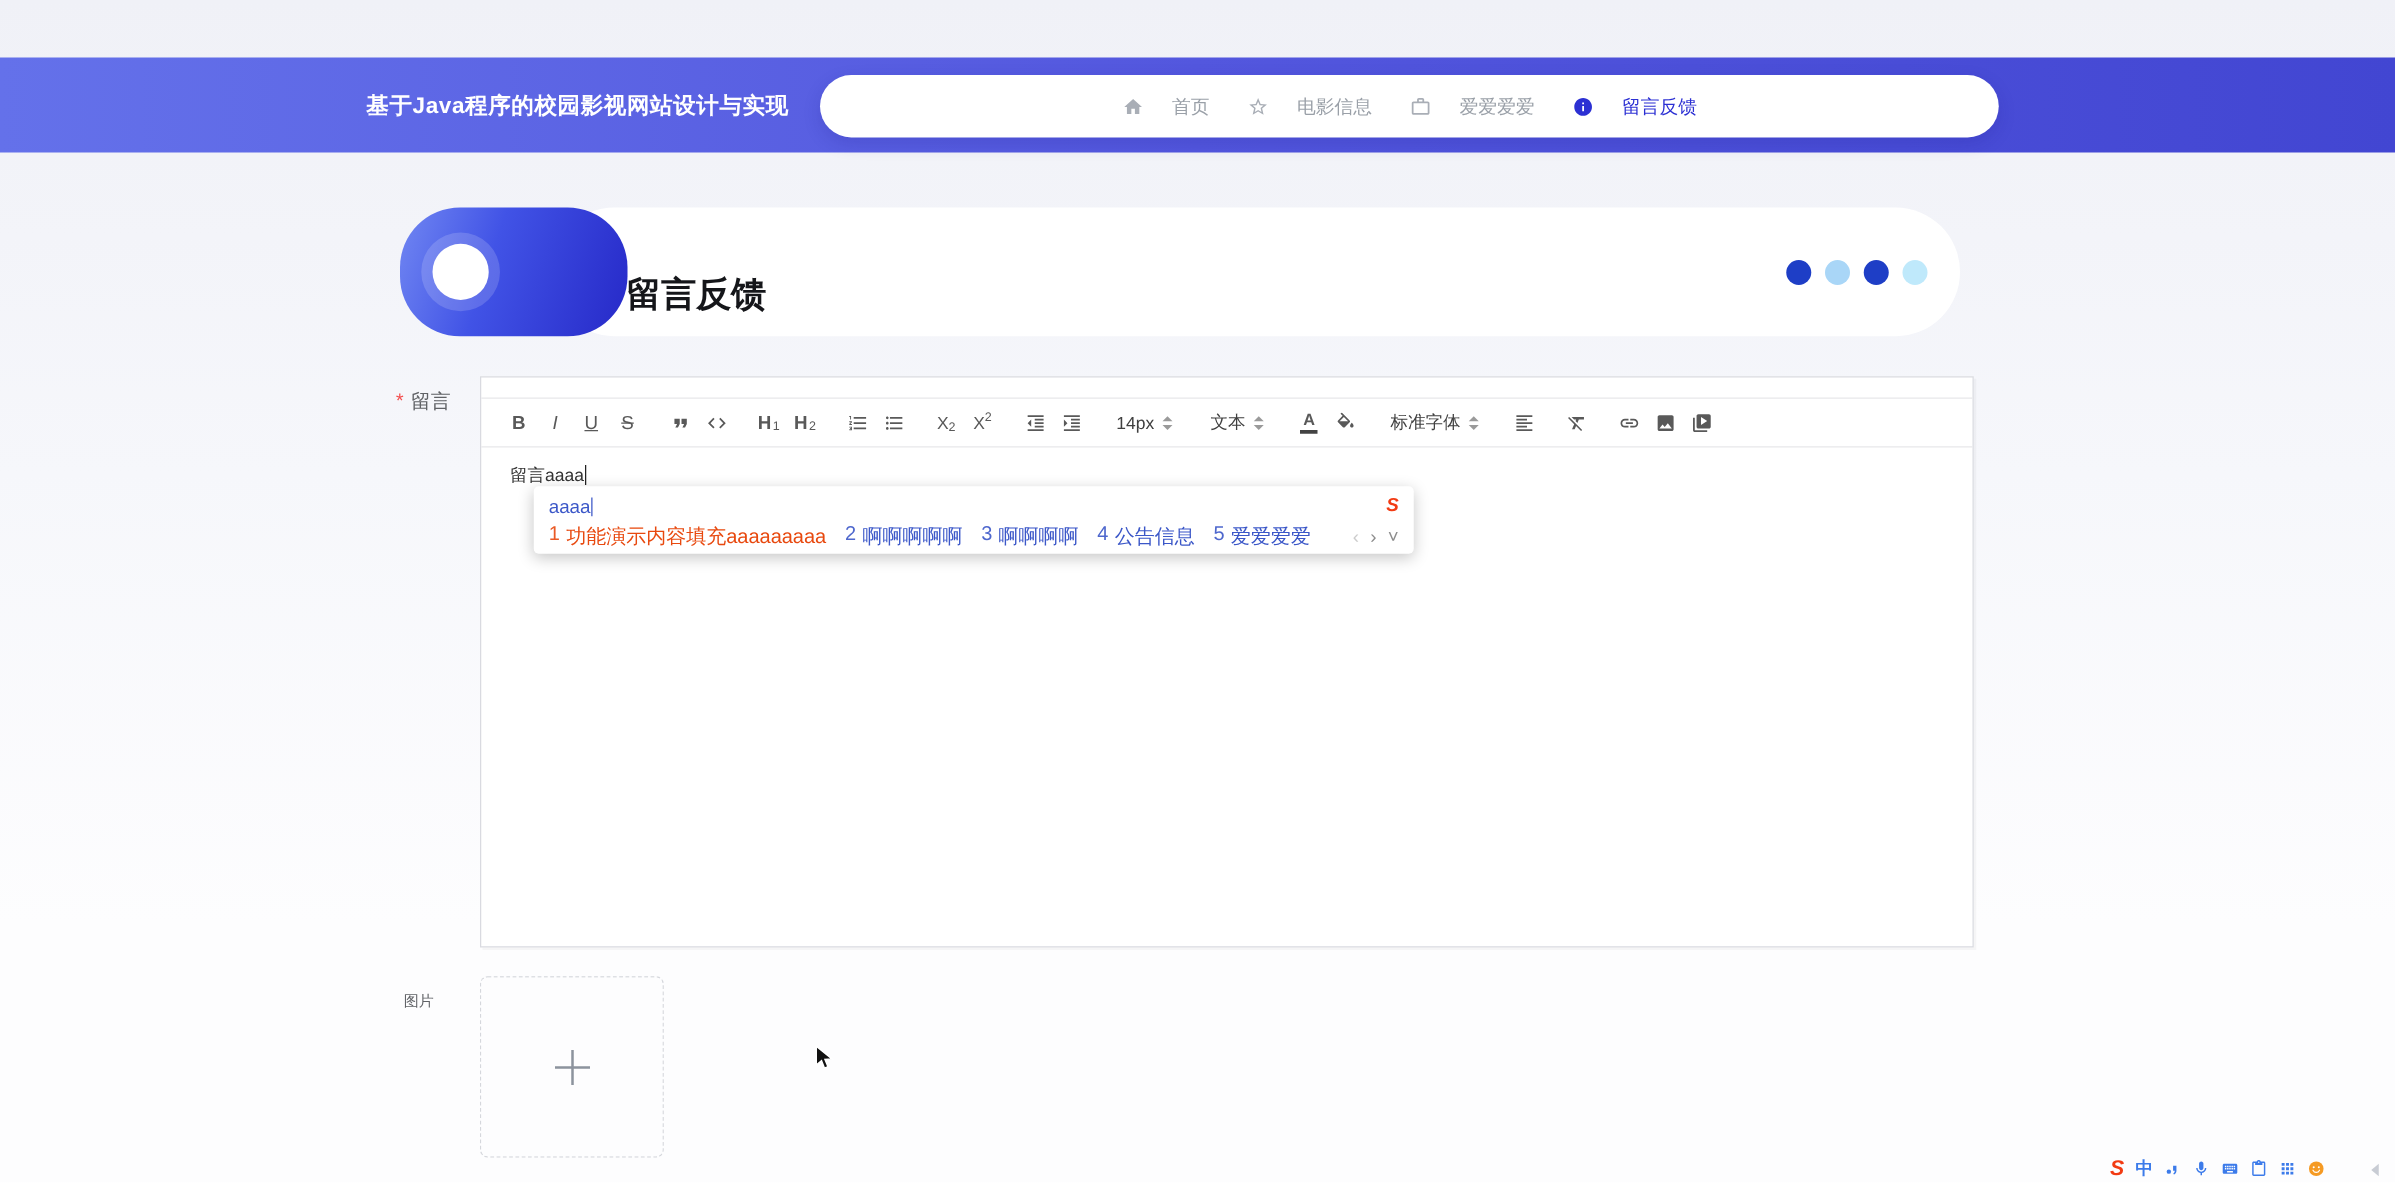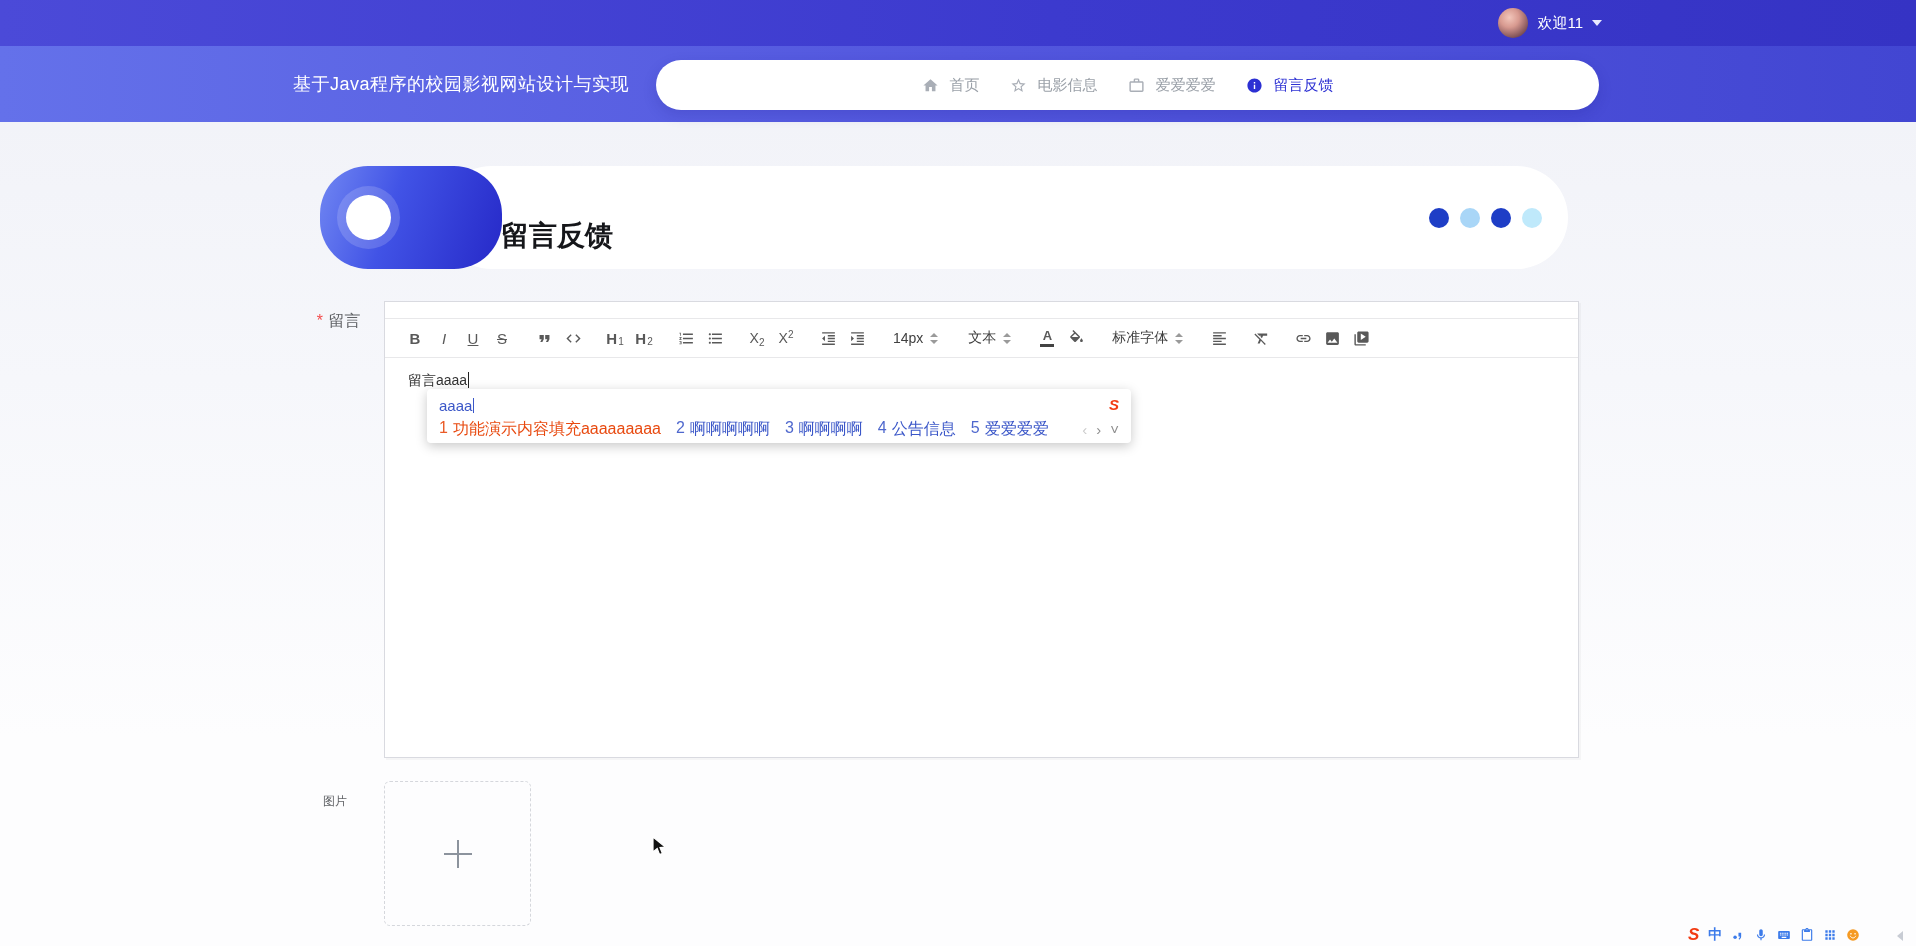--- a/index.html
+++ b/index.html
@@ -14,25 +14,25 @@
   .user-area{position:absolute;right:314px;top:0;height:46px;display:flex;align-items:center;gap:9px;cursor:pointer;}
   .avatar{width:30px;height:30px;border-radius:50%;flex:none;
           background:radial-gradient(circle at 38% 32%,#f2c6bb 0%,#d89a90 35%,#7c4f55 75%,#53343c 100%);}
   .welcome{color:#ffffff;font-size:15px;}
   .caret{width:0;height:0;border-left:5px solid transparent;border-right:5px solid transparent;border-top:6px solid #e9e9ff;}
 
   
   .navbar{position:absolute;left:0;top:46px;width:100%;height:76px;
           background:linear-gradient(90deg,#6471ea 0%,#5357de 50%,#4246d2 100%);}
   .site-title{position:absolute;left:293px;top:0;height:76px;display:flex;align-items:center;
-              color:#ffffff;font-size:18px;font-weight:normal;letter-spacing:.5px;}
+              color:#ffffff;font-size:18px;font-weight:bold;letter-spacing:.5px;}
   .nav-pill{position:absolute;left:656px;top:14px;width:943px;height:50px;background:#fff;border-radius:25px;
             display:flex;align-items:center;justify-content:center;gap:30px;
             box-shadow:0 5px 14px rgba(30,30,140,.18);}
-  .nav-item{display:flex;align-items:center;gap:11px;font-size:15px;color:#9aa0a8;cursor:pointer;text-align:right;}
+  .nav-item{display:flex;align-items:center;gap:23px;font-size:15px;color:#9aa0a8;cursor:pointer;text-align:right;}
   .nav-item svg{width:17px;height:17px;fill:#a9aeb6;display:block;}
   .nav-item.active{color:#2c30d3;font-weight:500;}
   .nav-item.active svg{fill:#2c30d3;}
 
   
   .banner{position:absolute;left:320px;top:166px;width:1248px;height:103px;}
   .banner-card{position:absolute;left:120px;top:0;width:1128px;height:103px;background:#fff;border-radius:52px;}
   .banner-blue{position:absolute;left:0;top:0;width:182px;height:103px;border-radius:48px;
                background:linear-gradient(108deg,#7187f2 0%,#4153e6 40%,#2629c8 100%);}
   .banner-circle{position:absolute;left:26px;top:29px;width:45px;height:45px;border-radius:50%;background:#fff;
@@ -111,27 +111,20 @@
   .sg-icon{cursor:pointer;display:flex;}
   .sg-icon svg{width:14px;height:14px;display:block;}
   .corner-arrow{position:absolute;left:1897px;top:931px;width:0;height:0;cursor:pointer;
                 border-top:5px solid transparent;border-bottom:5px solid transparent;border-right:6px solid #c8ccd4;}
 </style>
 </head>
 <body>
 
 <div class="page">
 
-  <header class="topbar">
-    <div class="user-area">
-      <span class="avatar"></span>
-      <span class="welcome">欢迎11</span>
-      <span class="caret"></span>
-    </div>
-  </header>
 
   <div class="navbar">
     <div class="site-title">基于Java程序的校园影视网站设计与实现</div>
     <nav class="nav-pill">
       <a class="nav-item">
         <svg viewBox="0 0 24 24">
             <path d="M10 20v-6h4v6h5v-8h3L12 3 2 12h3v8z"></path>
           </svg>
         <span>首页</span>
       </a>

